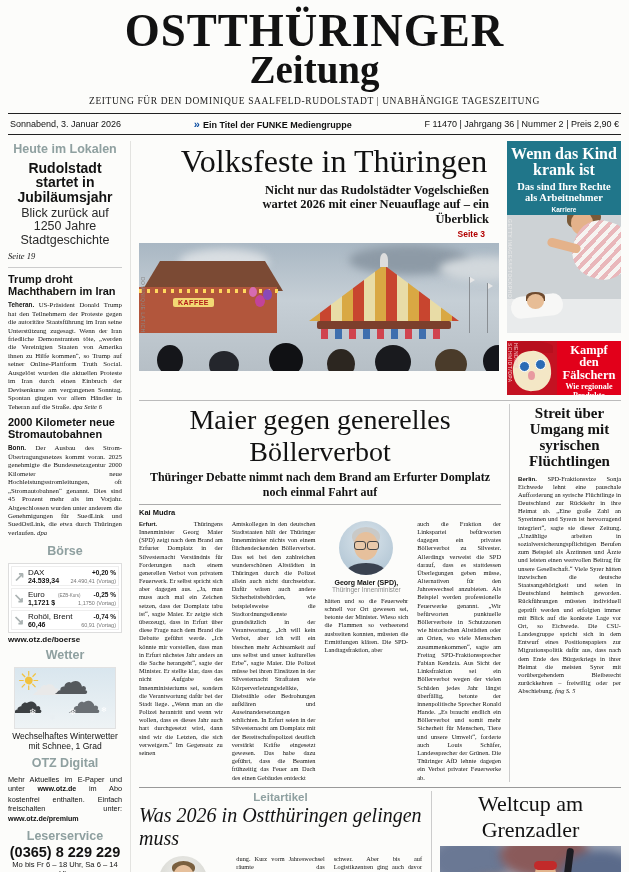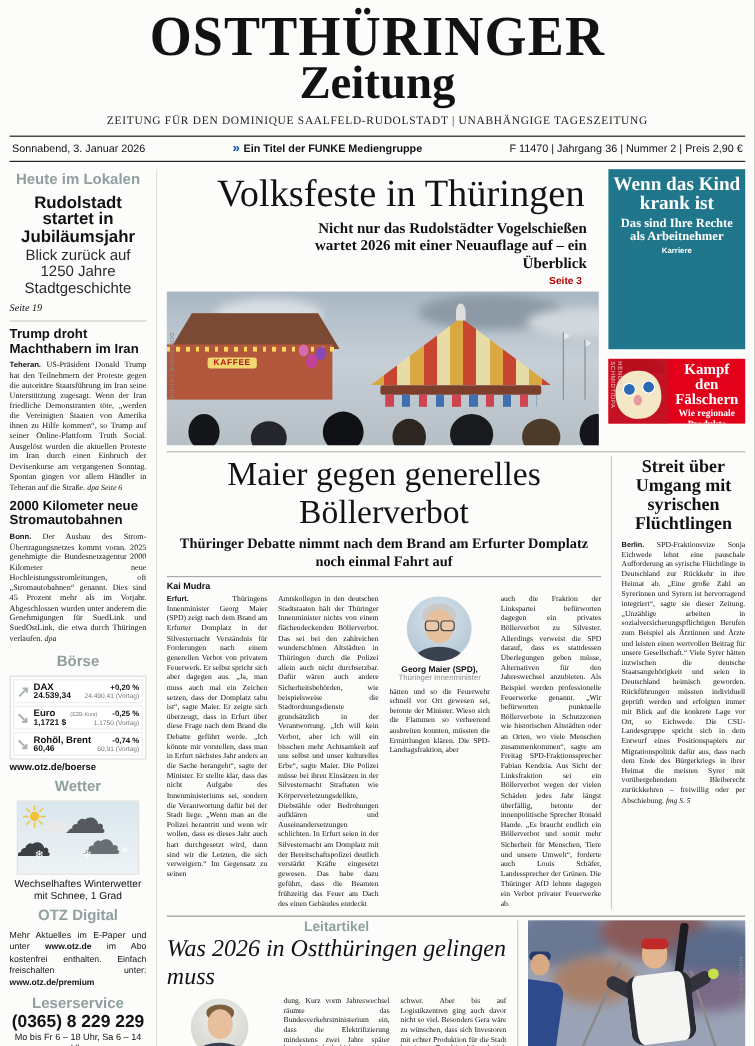--- a/index.html
+++ b/index.html
@@ -31,21 +31,21 @@
   .sb-bt{font-size:11px;font-weight:bold;line-height:1.08;margin:6px 0 3px;}
   .sb-body{font-family:"Liberation Serif",serif;font-size:6.8px;line-height:1.25;text-align:justify;hyphens:auto;}
   .sb-body b{font-family:"Liberation Sans",sans-serif;font-size:6.4px;}
   .sb-body i{font-size:6.6px;}
   .bx{border:1px solid #ddd;background:#fff;padding:2px;margin-top:3px;}
   .bx-row{display:flex;align-items:center;gap:3px;border:1px solid #eee;padding:1px 2px;margin-bottom:2px;}
   .bx-arr{font-size:13px;color:#aab2b2;font-weight:bold;flex:none;line-height:1;}
   .bx-arr[data-dir="down"]{transform:rotate(90deg);}
   .bx-main{flex:1;min-width:0;}
   .bx-l1,.bx-l2{display:flex;justify-content:space-between;align-items:baseline;}
-  .bx-name{font-weight:bold;font-size:8px;white-space:nowrap;}
+  .bx-name{font-weight:normal;font-size:8px;white-space:nowrap;}
   .bx-sub{font-size:4.5px;color:#777;}
   .bx-chg{font-weight:bold;font-size:6.5px;}
   .bx-val{font-weight:bold;font-size:7px;}
   .bx-prev{font-size:5.5px;color:#777;}
   .sb-link{font-weight:bold;font-size:8px;margin:2px 0 4px;}
   .wx{position:relative;width:100px;height:60px;margin:3px auto 3px;background:linear-gradient(#d9e6ee,#eef3f5);
       border:1px solid #e2e2e2;overflow:hidden;}
   .wx span{position:absolute;line-height:1;}
   .wx-cap{font-size:8.5px;text-align:center;line-height:1.15;margin-bottom:4px;}
   .sb-dig{font-size:7.3px;line-height:1.3;text-align:justify;}
@@ -79,21 +79,21 @@
   .flag{position:absolute;width:0;height:0;border-left:5px solid #e8e8e8;border-top:3px solid transparent;border-bottom:3px solid transparent;}
   .fpole{position:absolute;width:1px;background:#8a8f94;}
   .crowd{position:absolute;left:0;bottom:-6px;width:100%;height:34px;}
   .head{position:absolute;border-radius:50%;filter:blur(.6px);}
   .balloon{position:absolute;border-radius:50%;}
   .vcred{position:absolute;writing-mode:vertical-rl;font-family:"Liberation Sans",sans-serif;
          font-size:5px;color:#8a8a8a;letter-spacing:.5px;}
 
   
   .rail{width:114px;flex:none;display:flex;flex-direction:column;gap:8px;}
-  .t1{position:relative;background:#20768a;color:#fff;height:150px;display:flex;flex-direction:column;overflow:hidden;align-items:center;}
+  .t1{position:relative;background:#20768a;color:#fff;height:192px;display:flex;flex-direction:column;overflow:hidden;}
   .t1-title{font-size:16px;font-weight:bold;text-align:center;line-height:1.02;padding:5px 4px 0;}
   .t1-dek{font-size:10.5px;font-weight:bold;text-align:center;line-height:1.05;padding:3px 6px 0;}
   .t1-label{font-family:"Liberation Sans",sans-serif;font-size:6.5px;font-weight:bold;text-align:center;padding:3px 0 2px;}
   .t1-photo{position:relative;flex:1;background:#cdd2d5;overflow:hidden;}
   .t2{position:relative;background:#e2001a;color:#fff;height:54px;display:flex;overflow:hidden;}
   .t2-photo{position:relative;width:50px;flex:none;background:#c41222;overflow:hidden;}
   .t2-txt{flex:1;padding:3px 4px;}
   .t2-title{font-size:12.5px;font-weight:bold;text-align:center;line-height:1;}
   .t2-dek{font-size:8px;font-weight:bold;text-align:center;line-height:1.05;margin-top:2px;}
 
@@ -388,20 +388,21 @@
                 <div class="p-face" style="left:14px;top:9px;width:21px;height:25px;"></div>
               </div>
 
             </div>
             <div class="artbody">dung. Kurz vorm Jahreswechsel räumte das Bundesverkehrsministerium ein, dass die Elektrifizierung mindestens zwei Jahre später beendet wird als bislang avisiert. Dabei hatte Bundeskanzler Friedrich Merz das Projekt bei seinem Besuch in Jena zur Chefsache erklärt. Nun muss er liefern. Wenn dieses Jahr keine Finanzierungsvereinbarung unterschrieben wird, verzögert sich der Ausbau einer der wichtigsten Thüringer Bahnstrecken weiter. Punkt zwei ist die Ansiedlung neuer Unternehmen. In den vergangenen Jahren verzeichnete Thüringen kaum Erfolge, neue, große Arbeitgeber nach Ostthüringen zu locken. Freilich fällt das mitten in der Wirtschaftskrise besonders</div>
             <div class="artbody">schwer. Aber bis auf Logistikzentren ging auch davor nicht so viel. Besonders Gera wäre zu wünschen, dass sich Investoren mit echter Produktion für die Stadt begeistern. Der dritte Wunsch zielt auf den Tourismus. Wir haben reizvolle Landschaft und mehrere Stauseen zu bieten, die über mehr Potenzial verfügen. Der Kurzzeittourismus boomt – und gerade aus den Regionen Nürnberg und Leipzig wären Touristen schnell hier. Gelingt es in diesem Jahr, die Verträge für die Entwicklung einer Attraktion zu schließen? Nur mal so: Thüringen hat bislang keinen Erdbeerhof. Die Liste der Wünsche ließe sich leicht verlängern: Wir möchten aber zum Jahresstart bescheiden bleiben.</div>
           </div>
         </section>
 
         <aside class="weltcup">
+          <h3 class="wc-title">Weltcup am Grenzadler</h3>
           <div class="wc-photo">
             <div class="blob" style="left:-10px;top:-10px;width:80px;height:50px;background:#6a7894;"></div>
             <div class="blob" style="left:60px;top:-14px;width:90px;height:46px;background:#8a5a5a;"></div>
             <div class="blob" style="left:120px;top:4px;width:80px;height:50px;background:#5a6a8a;"></div>
             <div class="blob" style="left:20px;top:30px;width:70px;height:40px;background:#a8806a;"></div>
             <div class="blob" style="left:110px;top:40px;width:80px;height:36px;background:#7a6a88;"></div>
 
             <div class="ath2"></div>
             <div class="ath2-cap"></div>
             <div class="ath2-head"></div>

